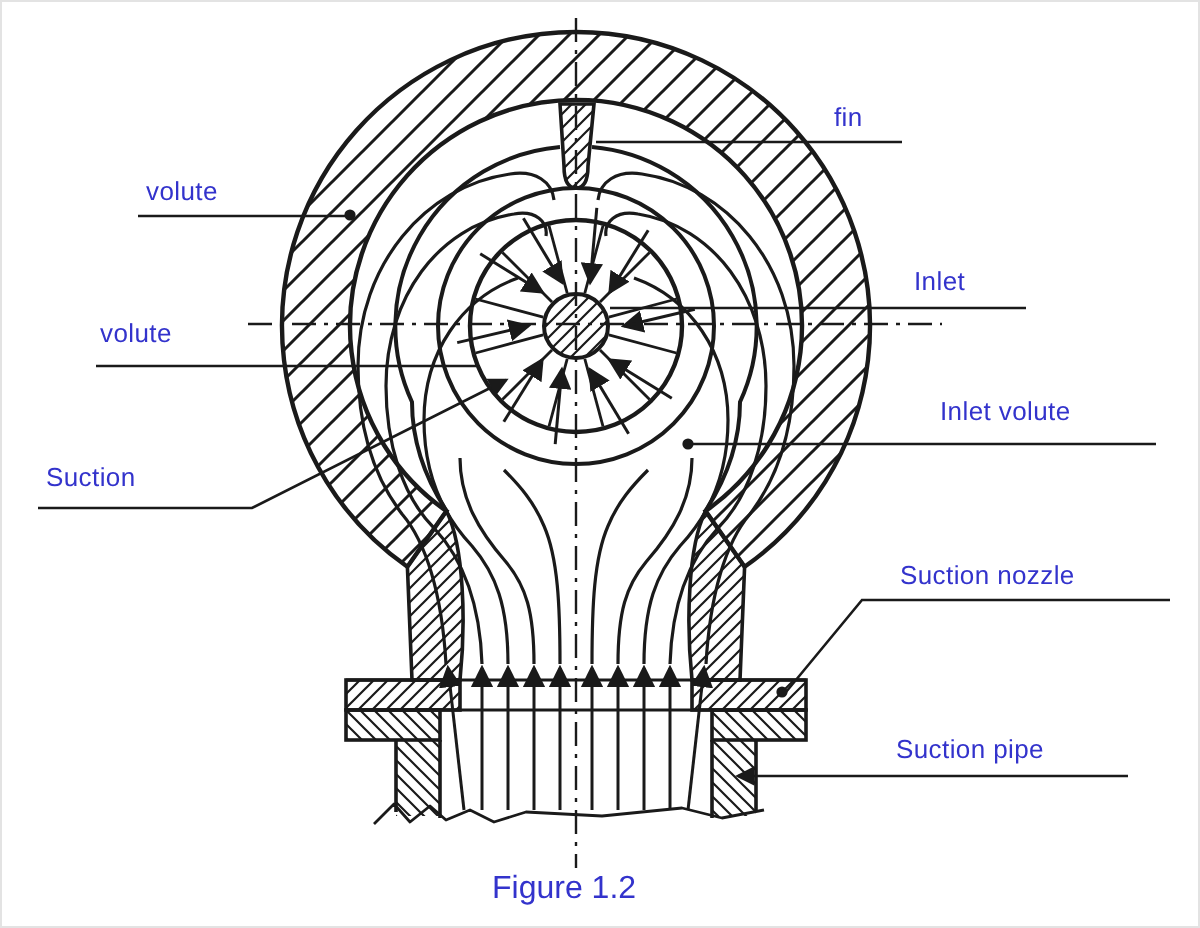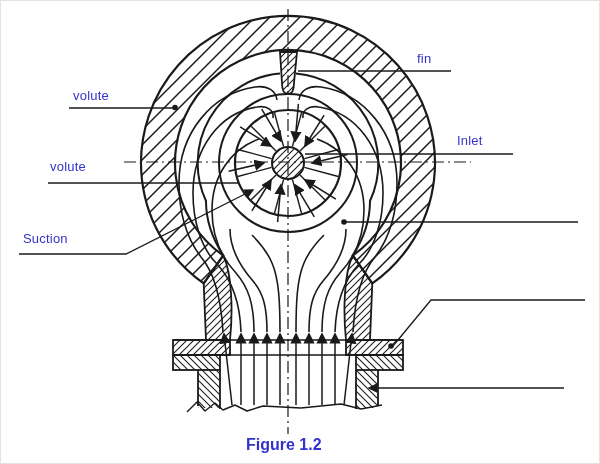--- a/index.html
+++ b/index.html
@@ -18,21 +18,21 @@
     color:var(--label-color,#3333cc);
     font-weight:normal;
     font-size:13px;
     line-height:16px;
     white-space:nowrap;
     letter-spacing:0.2px;
   }
   .caption{
     position:absolute;
     color:var(--label-color,#3333cc);
-    font-weight:bold;
+    font-weight:normal;
     font-size:16px;
     white-space:nowrap;
   }
 </style>
 </head>
 <body>
 
 <div id="canvas">
 
   <svg id="drawing" width="600" height="464" viewBox="0 0 600 464">
@@ -163,14 +163,17 @@
       <circle cx="390" cy="345" r="2.8" fill="#1a1a1a" stroke="none"></circle>
       <line x1="563" y1="387" x2="368" y2="387" marker-end="url(#ah)"></line>
     </g>
   </svg>
 
   <div class="lbl" style="left:72px;top:87px">volute</div>
   <div class="lbl" style="left:49px;top:158px">volute</div>
   <div class="lbl" style="left:22px;top:230px">Suction</div>
   <div class="lbl" style="left:416px;top:50px">fin</div>
   <div class="lbl" style="left:456px;top:132px">Inlet</div>
+  <div class="lbl" style="left:469px;top:197px">Inlet volute</div>
+  <div class="lbl" style="left:449px;top:279px">Suction nozzle</div>
+  <div class="lbl" style="left:447px;top:366px">Suction pipe</div>
   <div class="caption" style="left:245px;top:435px">Figure 1.2</div>
 </div>
 
 </body></html>

